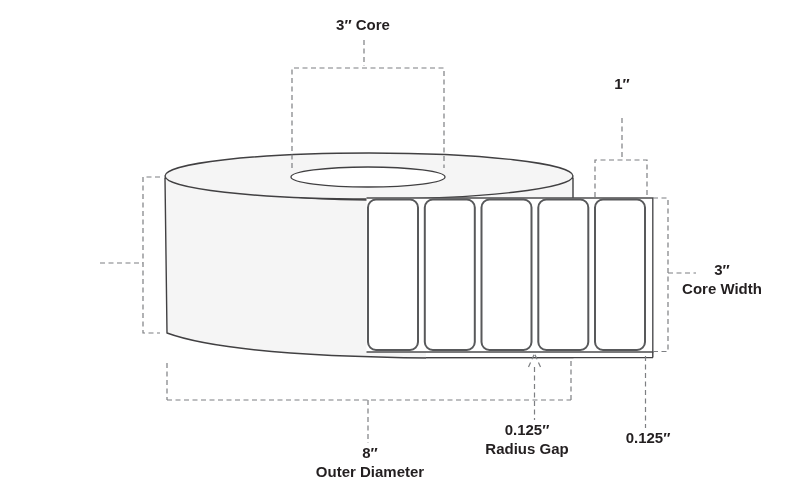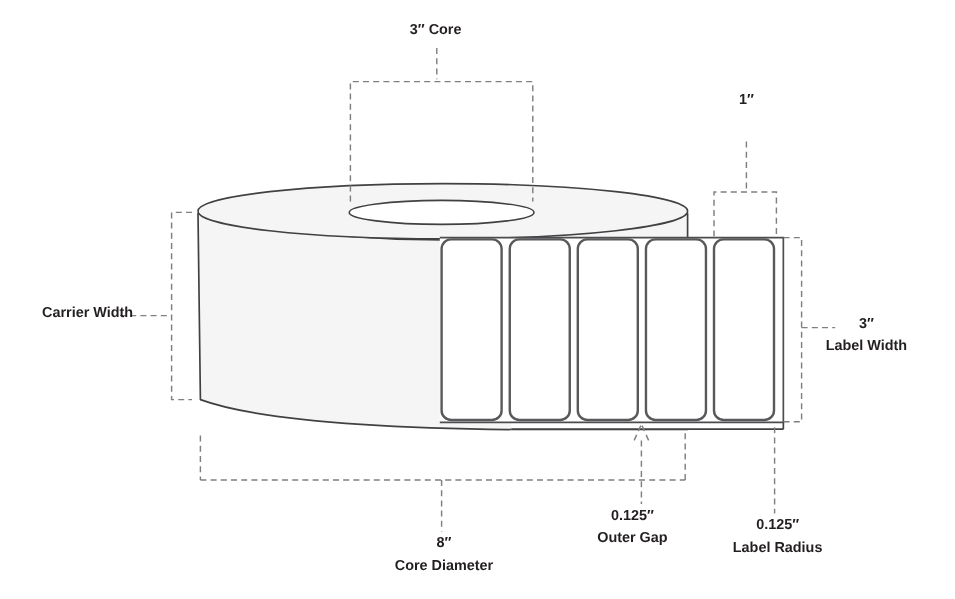--- a/index.html
+++ b/index.html
@@ -9,21 +9,21 @@
     background:#ffffff;
     font-family:"Liberation Sans","DejaVu Sans",sans-serif;
     overflow:hidden;
   }
   #drawing{position:absolute;left:0;top:0;}
   .callout{
     position:absolute;
     transform:translateX(-50%);
     text-align:center;
     color:#231f20;
-    font-size:12px;
+    font-size:15px;
     line-height:19px;
     font-weight:700;
     white-space:nowrap;
   }
   .callout .val{display:block;}
   .callout .lbl{display:block;}
 </style>
 </head>
 <body>
 
@@ -79,36 +79,34 @@
 
   <div class="callout" style="left:363px;top:15px;">
     <span class="val">3″ Core</span>
   </div>
 
   <div class="callout" style="left:622px;top:74px;">
     <span class="val">1″</span>
   </div>
 
   <div class="callout" style="left:73px;top:251px;">
-    <span class="lbl">Carrier Width</span>
   </div>
 
   <div class="callout" style="left:722px;top:260px;">
     <span class="val">3″</span>
-    <span class="lbl">Label Width</span>
+    <span class="lbl">Core Width</span>
   </div>
 
   <div class="callout" style="left:370px;top:443px;">
     <span class="val">8″</span>
-    <span class="lbl">Core Diameter</span>
+    <span class="lbl">Outer Diameter</span>
   </div>
 
   <div class="callout" style="left:527px;top:420px;">
     <span class="val">0.125″</span>
-    <span class="lbl">Outer Gap</span>
+    <span class="lbl">Radius Gap</span>
   </div>
 
   <div class="callout" style="left:648px;top:428px;">
     <span class="val">0.125″</span>
-    <span class="lbl">Label Radius</span>
   </div>
 
 </div>
 
 </body></html>

